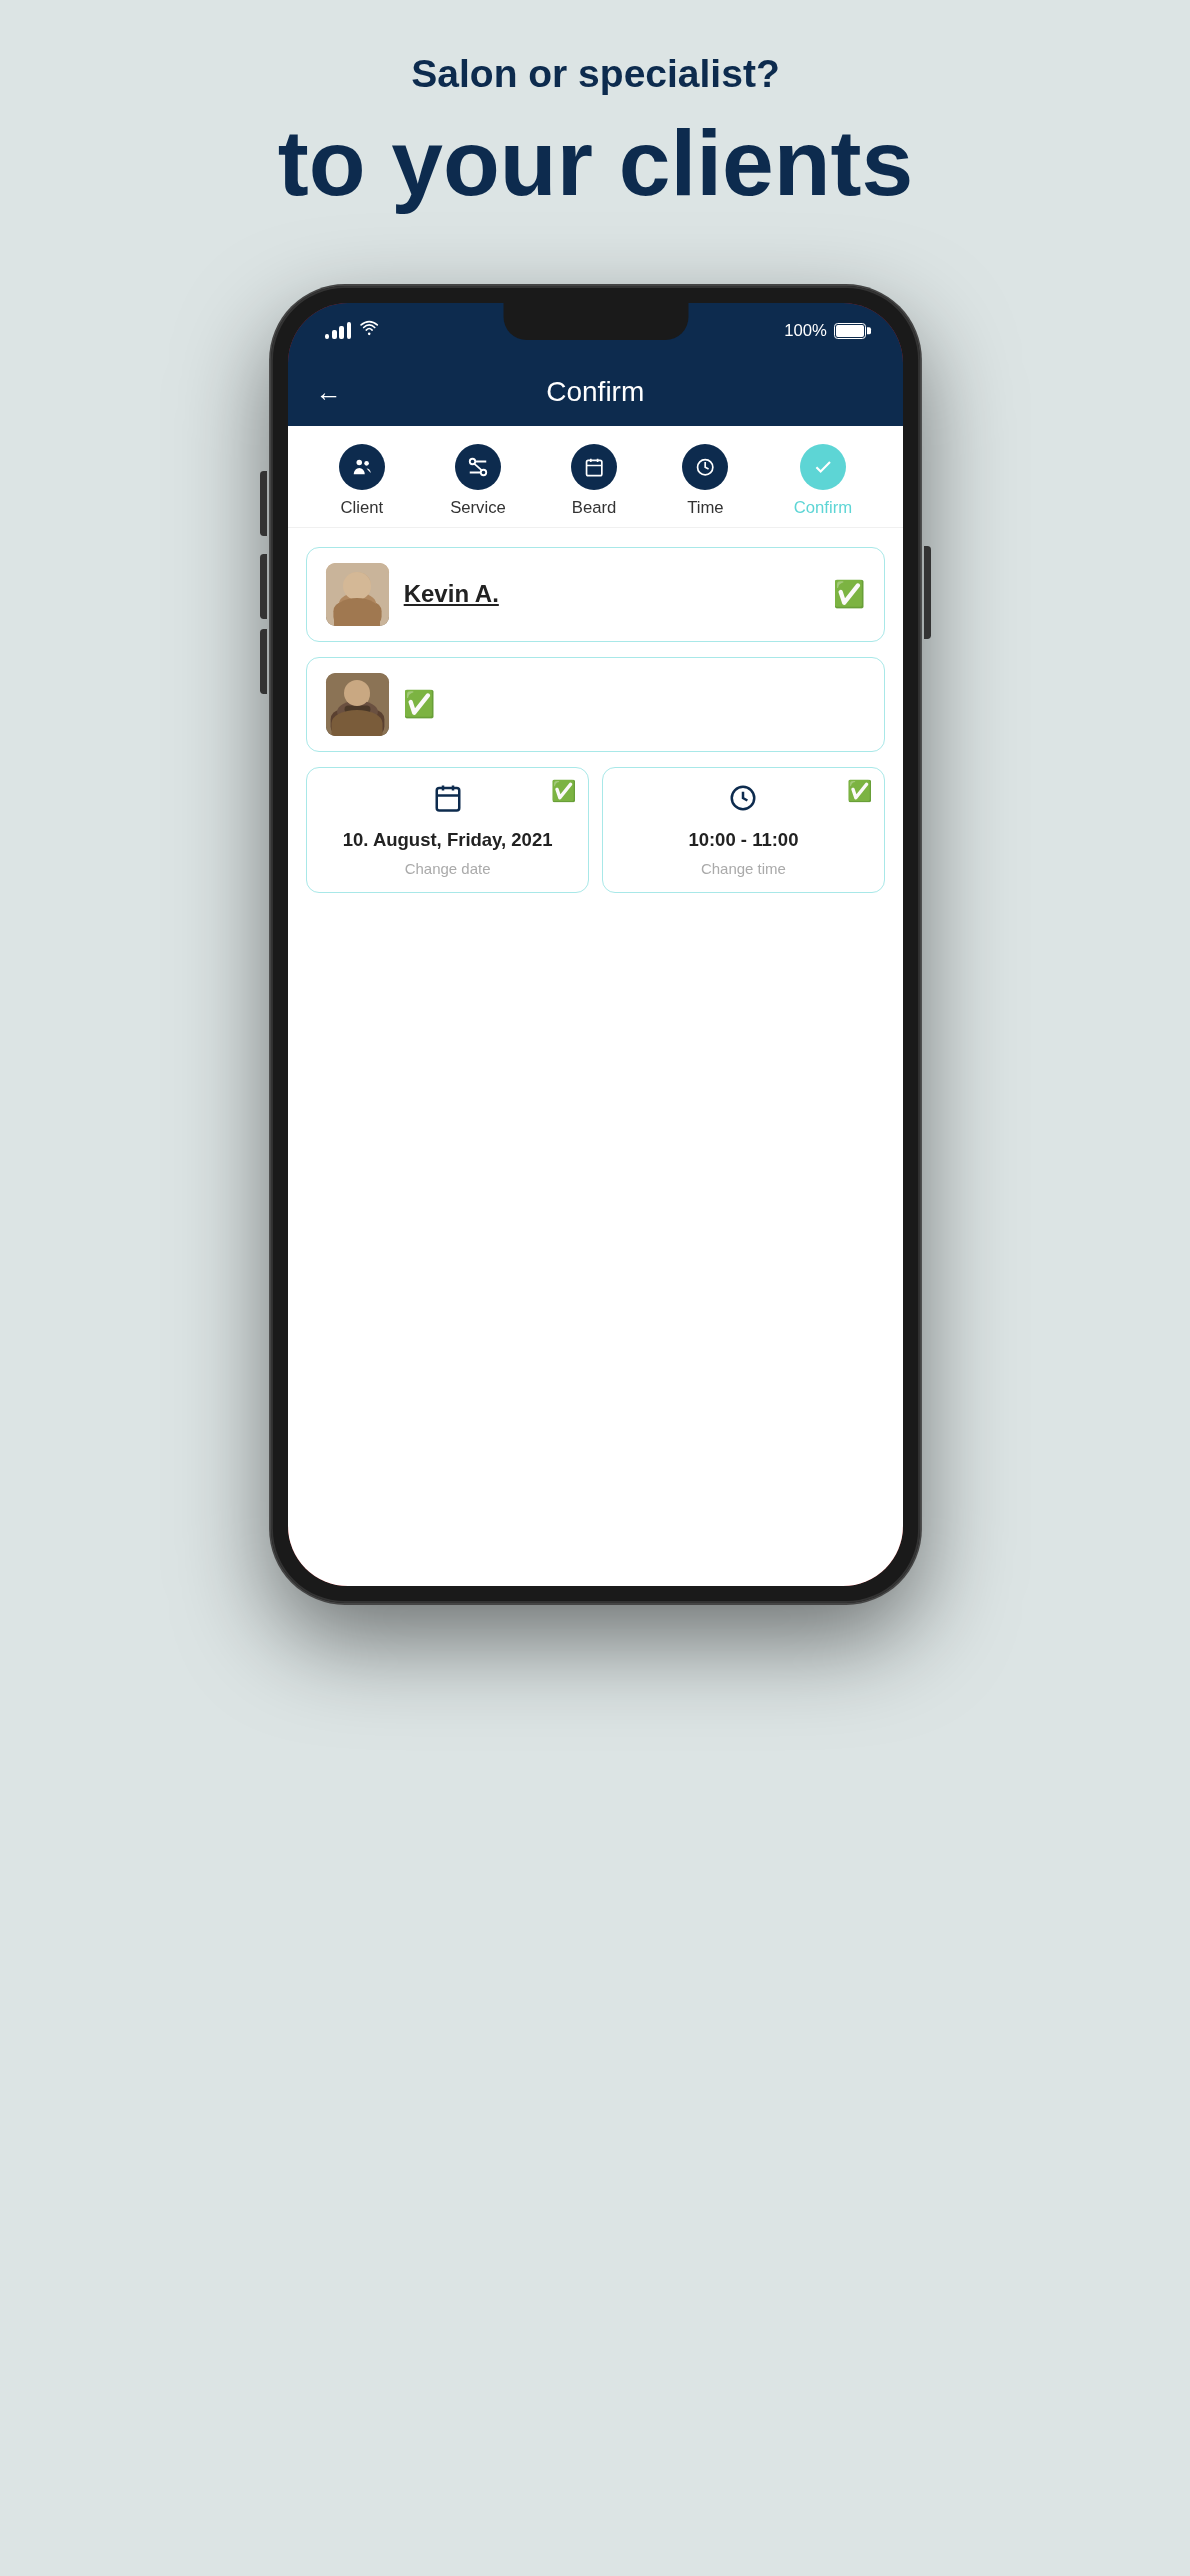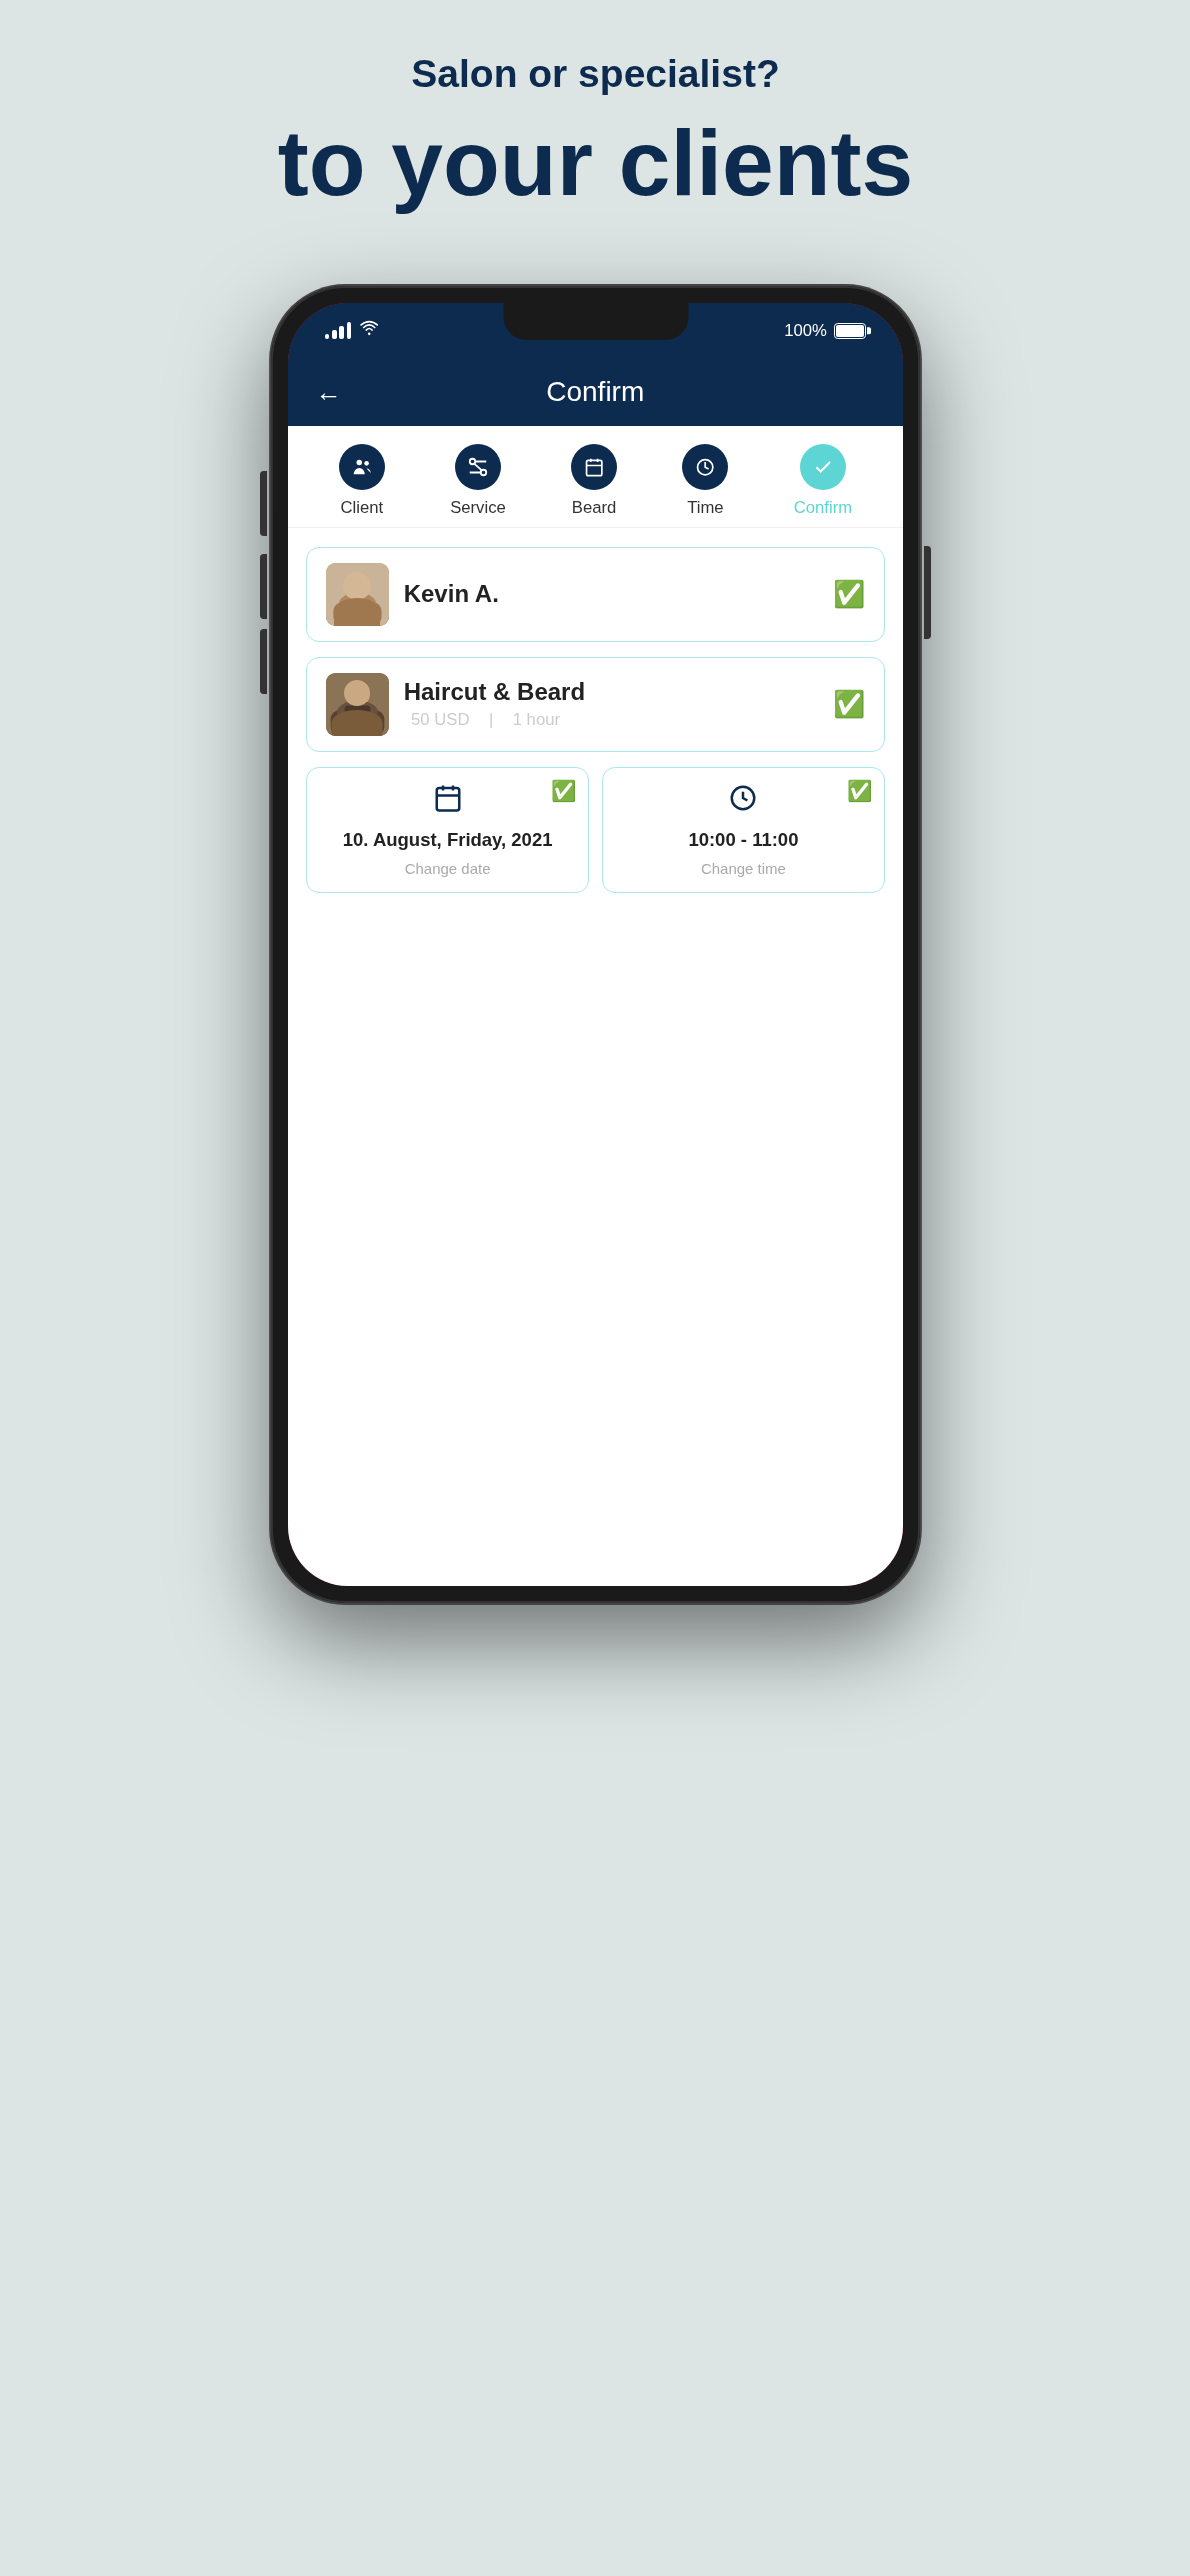--- a/index.html
+++ b/index.html
@@ -356,20 +356,21 @@
     }
 
     .card-content {
       flex: 1;
     }
 
     .card-name {
       font-size: 24px;
       font-weight: 600;
       color: #222;
+      text-decoration: underline;
     }
 
     .card-sub {
       font-size: 16.7px;
       color: #888;
       margin-top: 3.7px;
     }
 
     .card-sub span {
       margin: 0 7.4px;
@@ -571,28 +572,20 @@
 
         <div class="card">
           <div class="avatar-barber">
             <svg width="63" height="63" viewBox="0 0 68 68">
               <rect width="68" height="68" rx="10" fill="#8b7355"></rect>
               <ellipse cx="34" cy="24" rx="13" ry="13" fill="#c9a882"></ellipse>
               <rect x="5" y="40" width="58" height="28" rx="10" fill="#5a4030"></rect>
               <ellipse cx="34" cy="42" rx="22" ry="12" fill="#6a5040"></ellipse>
               <rect x="20" y="35" width="28" height="8" rx="4" fill="#4a3828"></rect>
             </svg>
-          </div>
-          <div class="card-content">
-            <div class="card-name">Haircut &amp; Beard</div>
-            <div class="card-sub">
-              <span>50 USD</span>
-              <span> | </span>
-              <span>1 hour</span>
-            </div>
           </div>
           <span class="check-icon">✅</span>
         </div>
 
         <div class="date-time-row">
 
           <div class="date-card">
             <span class="date-check">✅</span>
             <span class="date-icon">
               <svg width="30" height="30" viewBox="0 0 24 24" fill="none" stroke="#0d2b4e" stroke-width="2">

